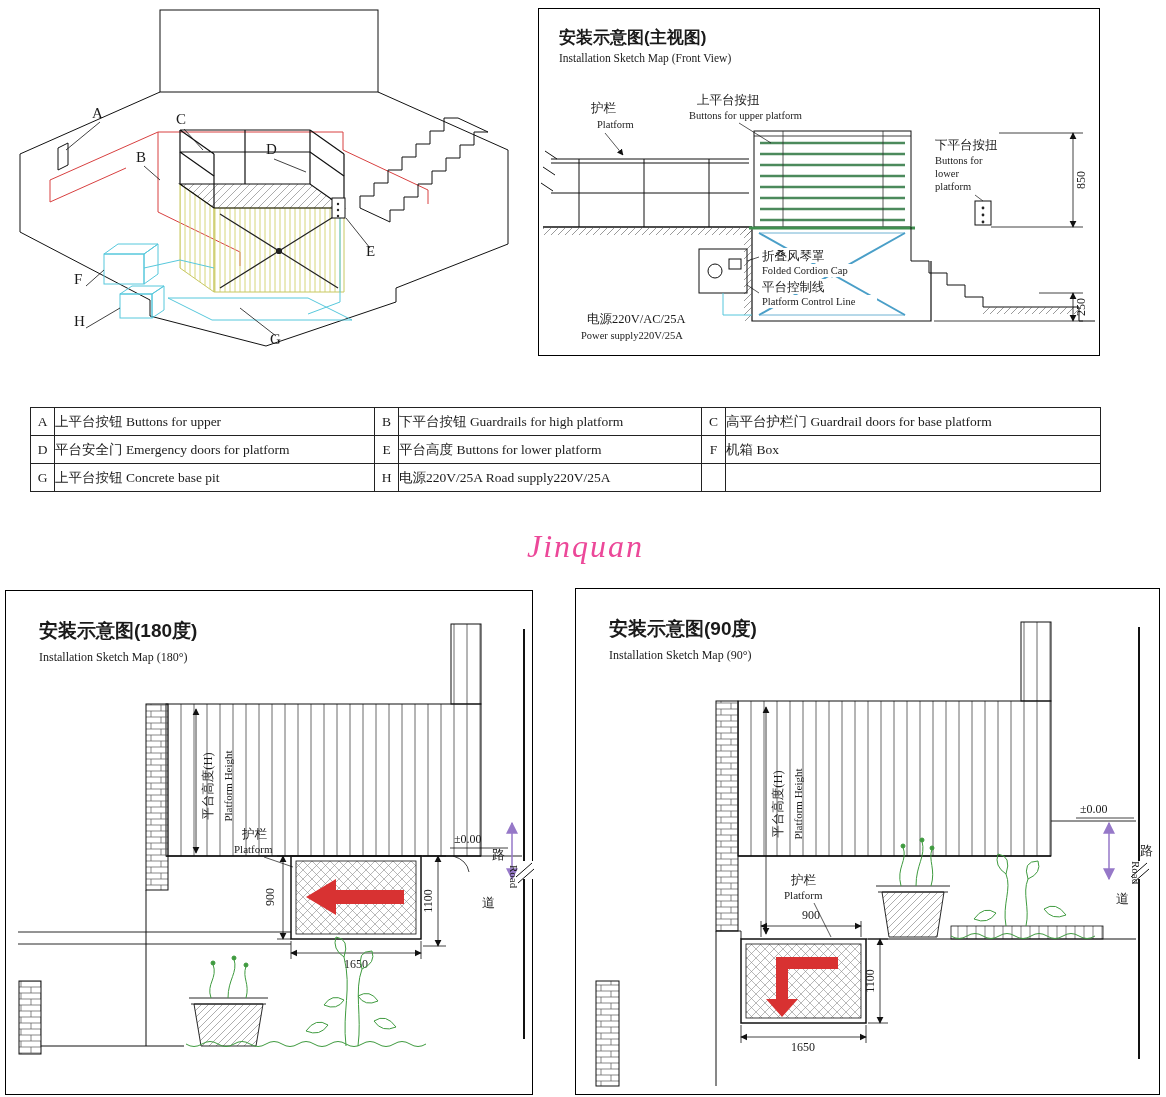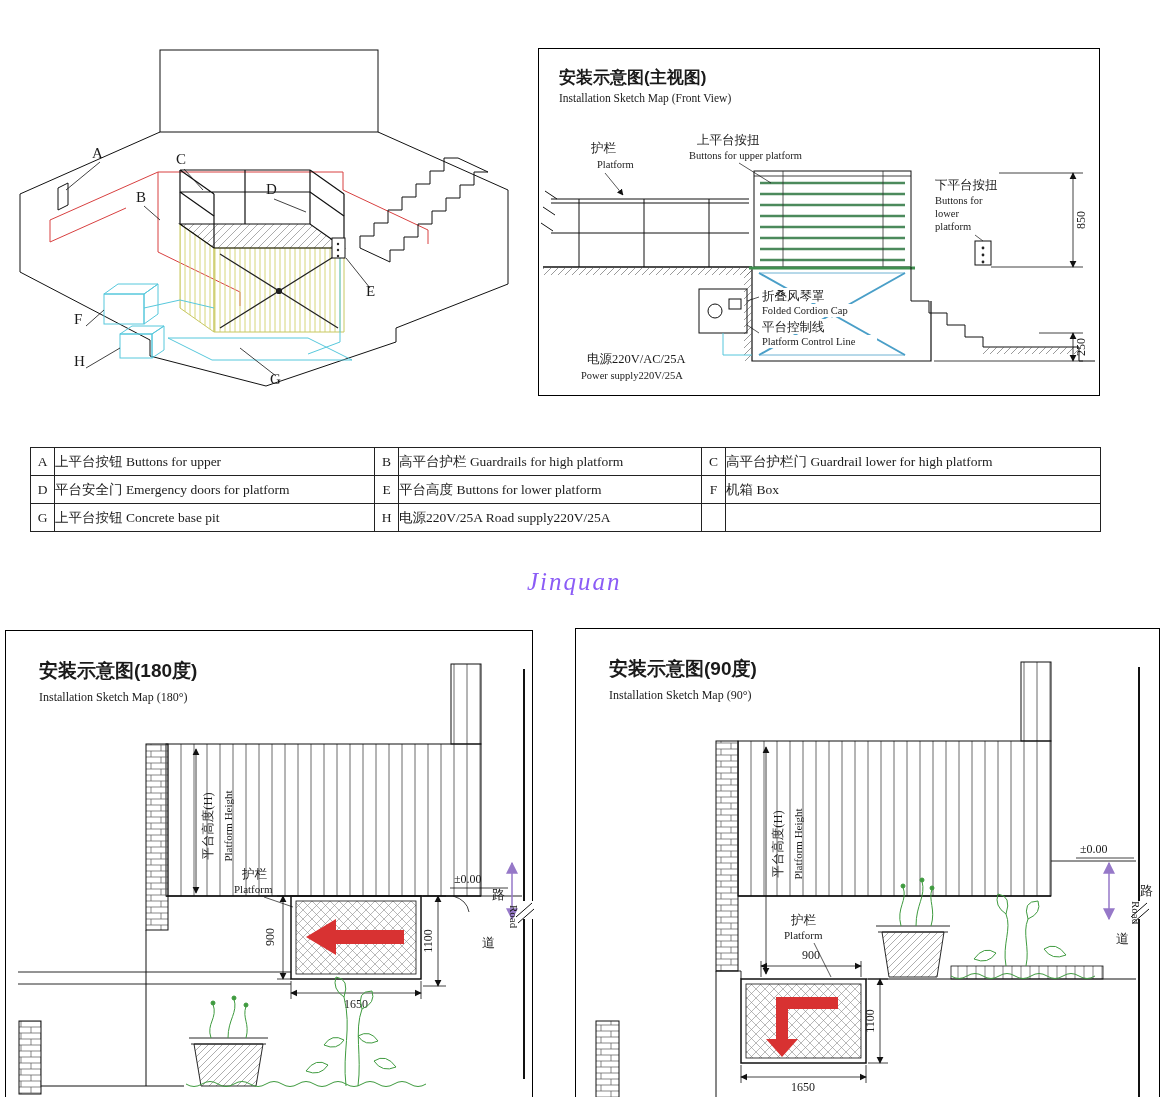--- a/index.html
+++ b/index.html
@@ -1,25 +1,25 @@
 <!DOCTYPE html>
 <html><head>
 <meta charset="utf-8">
 <style>
   * { margin:0; padding:0; box-sizing:border-box; }
   html,body { background:#fff; }
   body { width:1166px; height:1097px; position:relative; font-family:"Liberation Serif", serif; color:#1a1a1a; }
-  .region { position:absolute;margin-top:40px; }
+  .region { position:absolute; }
   svg text { font-family:"Liberation Serif", serif; fill:#1a1a1a; }
   svg .cnT { font-family:"Liberation Sans", sans-serif; font-weight:bold; }
   #front-box, #v180-box, #v90-box { border:1px solid #000; background:#fff; }
   #legend { border-collapse:collapse; width:1070px; table-layout:fixed; }
   #legend td { border:1px solid #222; font-size:13.5px; padding:3px 0; height:28px; overflow:hidden; white-space:nowrap; }
   #legend td.k { text-align:center; padding:3px 2px; }
-  #watermark { color:#8b5cf6; font-size:25px; font-style:italic; letter-spacing:2px; font-family:"Liberation Serif", serif; }
+  #watermark { color:#ec4899; font-size:32px; font-style:italic; letter-spacing:2px; font-family:"Liberation Serif", serif; }
 </style>
 </head>
 <body>
 
 <div class="region" style="left:8px; top:2px; width:520px; height:368px;">
 <svg width="520" height="366" viewBox="0 0 520 366">
   <defs>
     <pattern id="ghIso" width="8" height="8" patternUnits="userSpaceOnUse">
       <path d="M0,8 L8,0" stroke="#888" stroke-width="0.7" fill="none"></path>
     </pattern>
@@ -242,23 +242,23 @@
         <col style="width:24px">
         <col style="width:303px">
         <col style="width:24px">
         <col style="width:375px">
       </colgroup>
   <tbody>
         <tr>
     <td class="k">A</td>
     <td>上平台按钮  Buttons for upper</td>
     <td class="k">B</td>
-    <td>高平台护栏  Guardrails for high platform</td>
+    <td>下平台按钮  Guardrails for high platform</td>
     <td class="k">C</td>
-    <td>高平台护栏门  Guardrail lower for high platform</td>
+    <td>高平台护栏门  Guardrail doors for base platform</td>
   </tr>
   <tr>
     <td class="k">D</td>
     <td>平台安全门  Emergency doors for platform</td>
     <td class="k">E</td>
     <td>平台高度  Buttons for lower platform</td>
     <td class="k">F</td>
     <td>机箱  Box</td>
   </tr>
   <tr>

